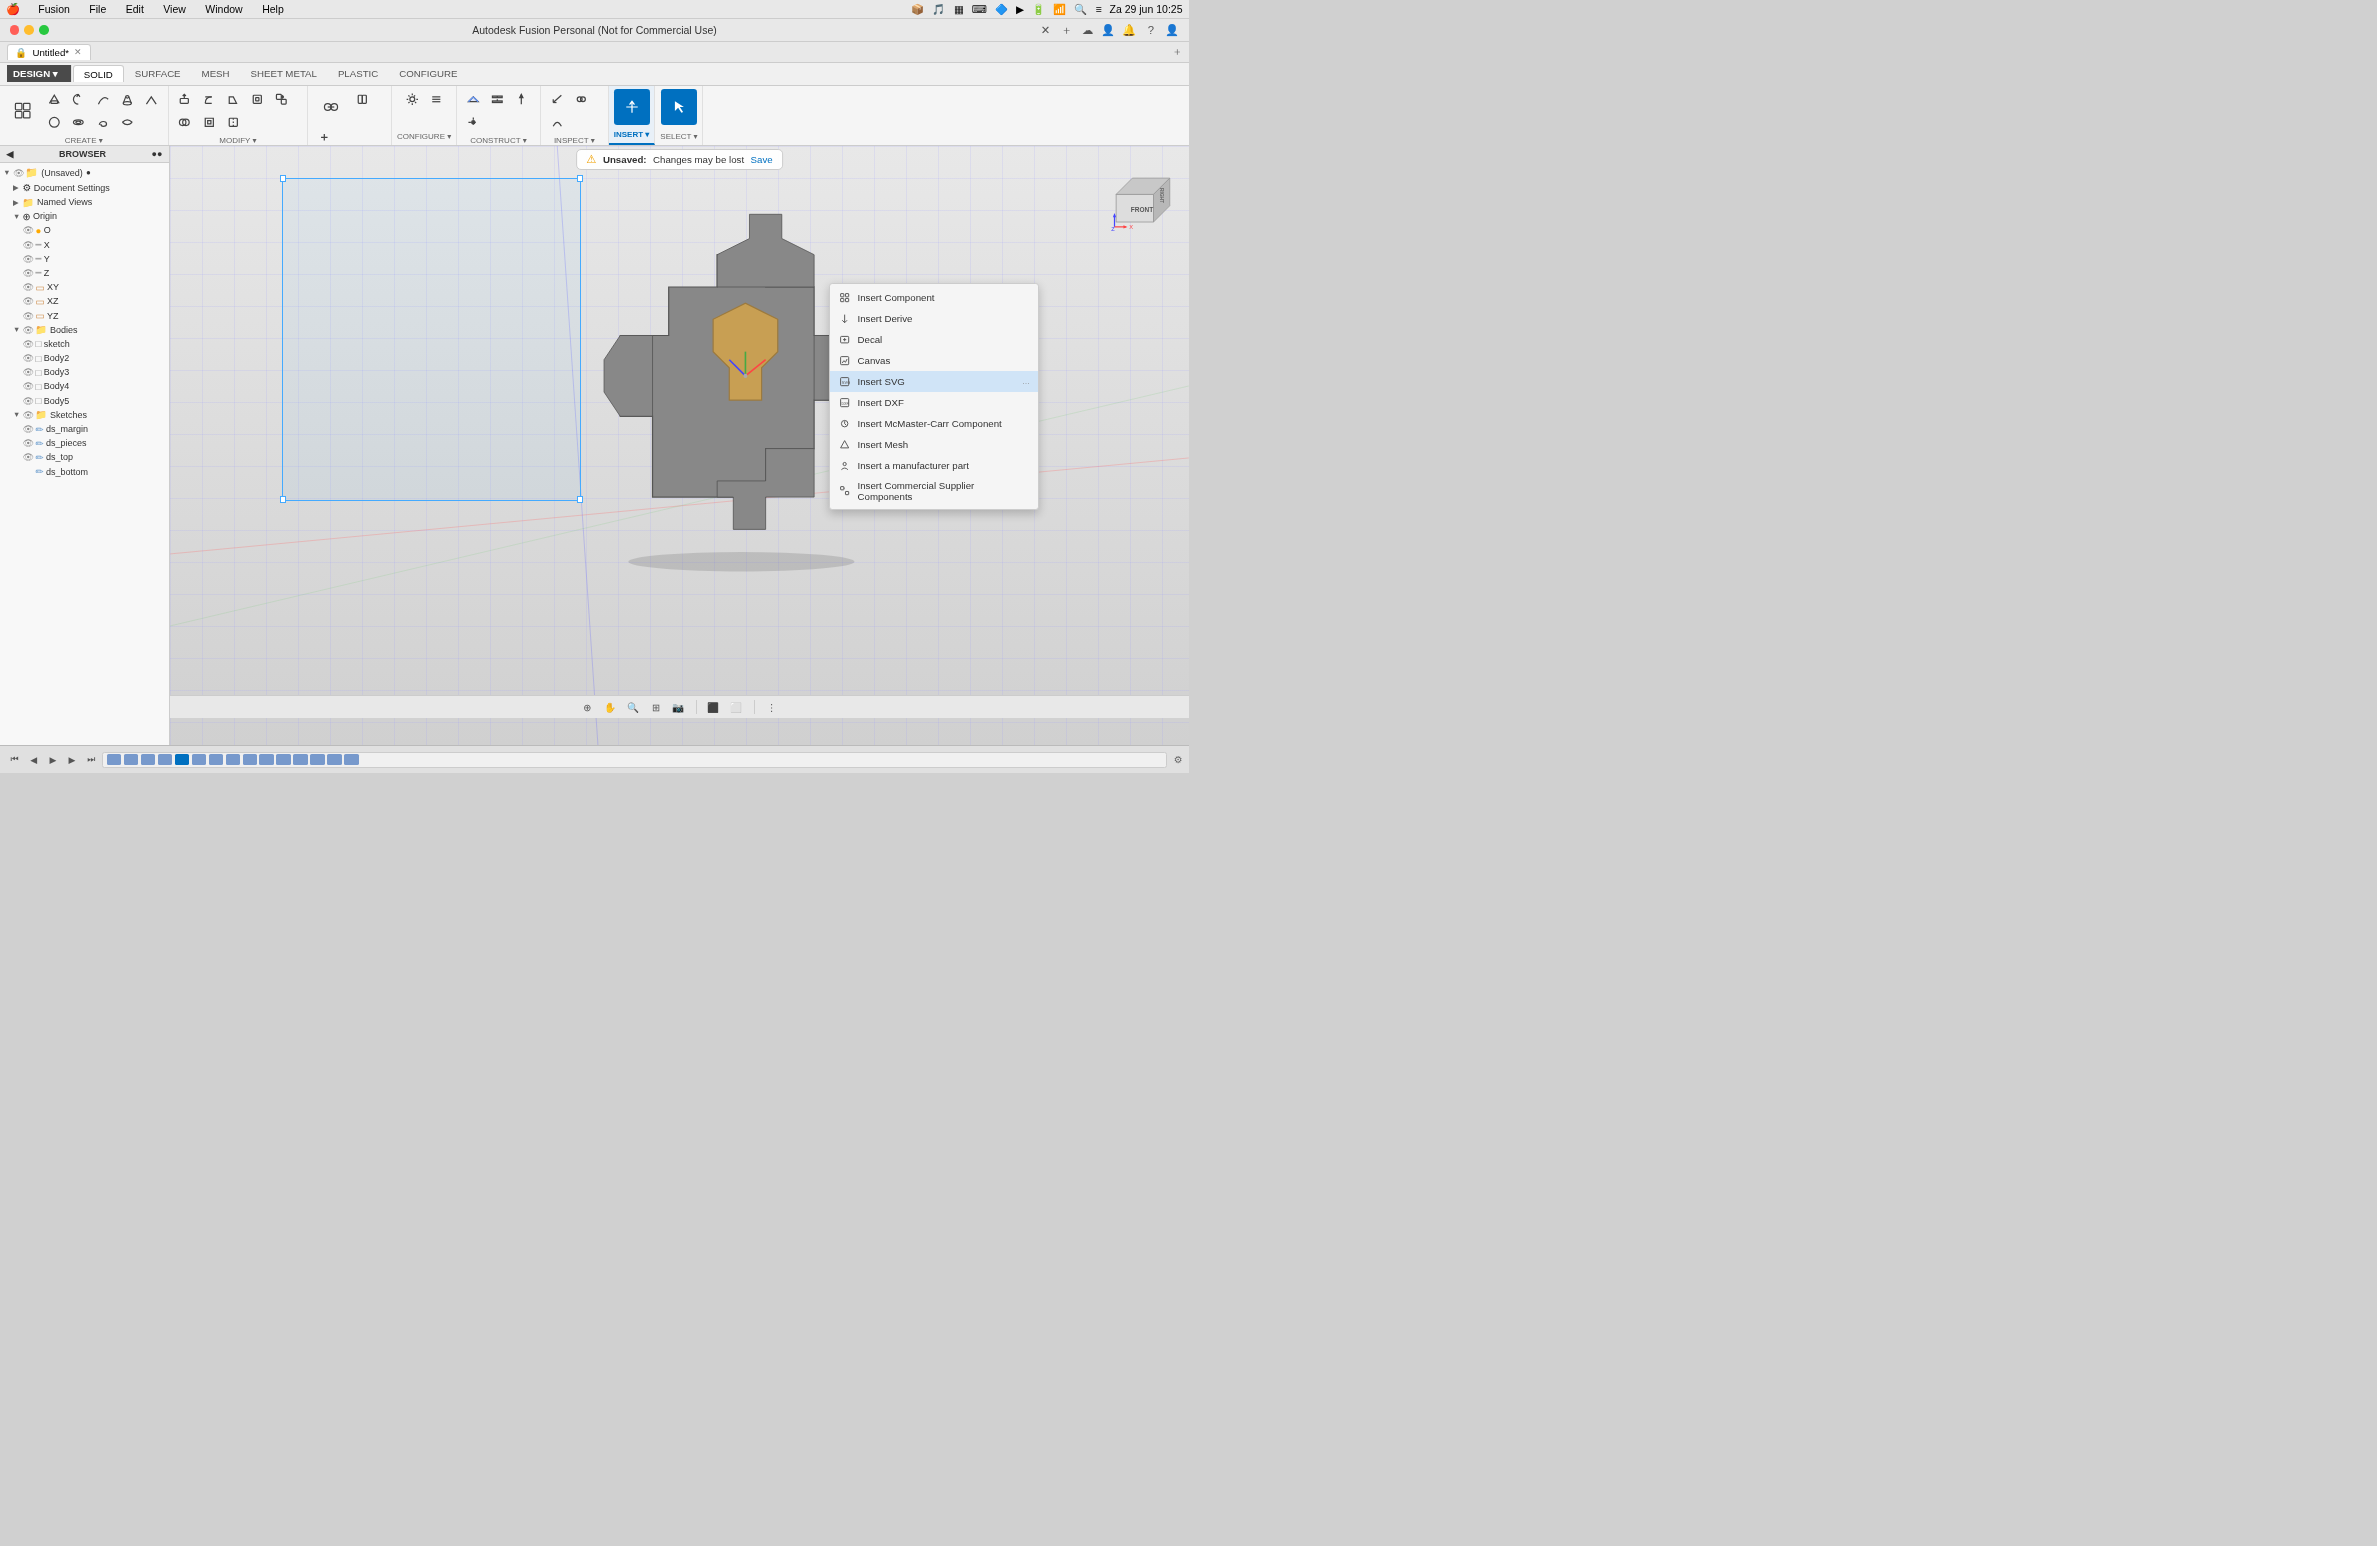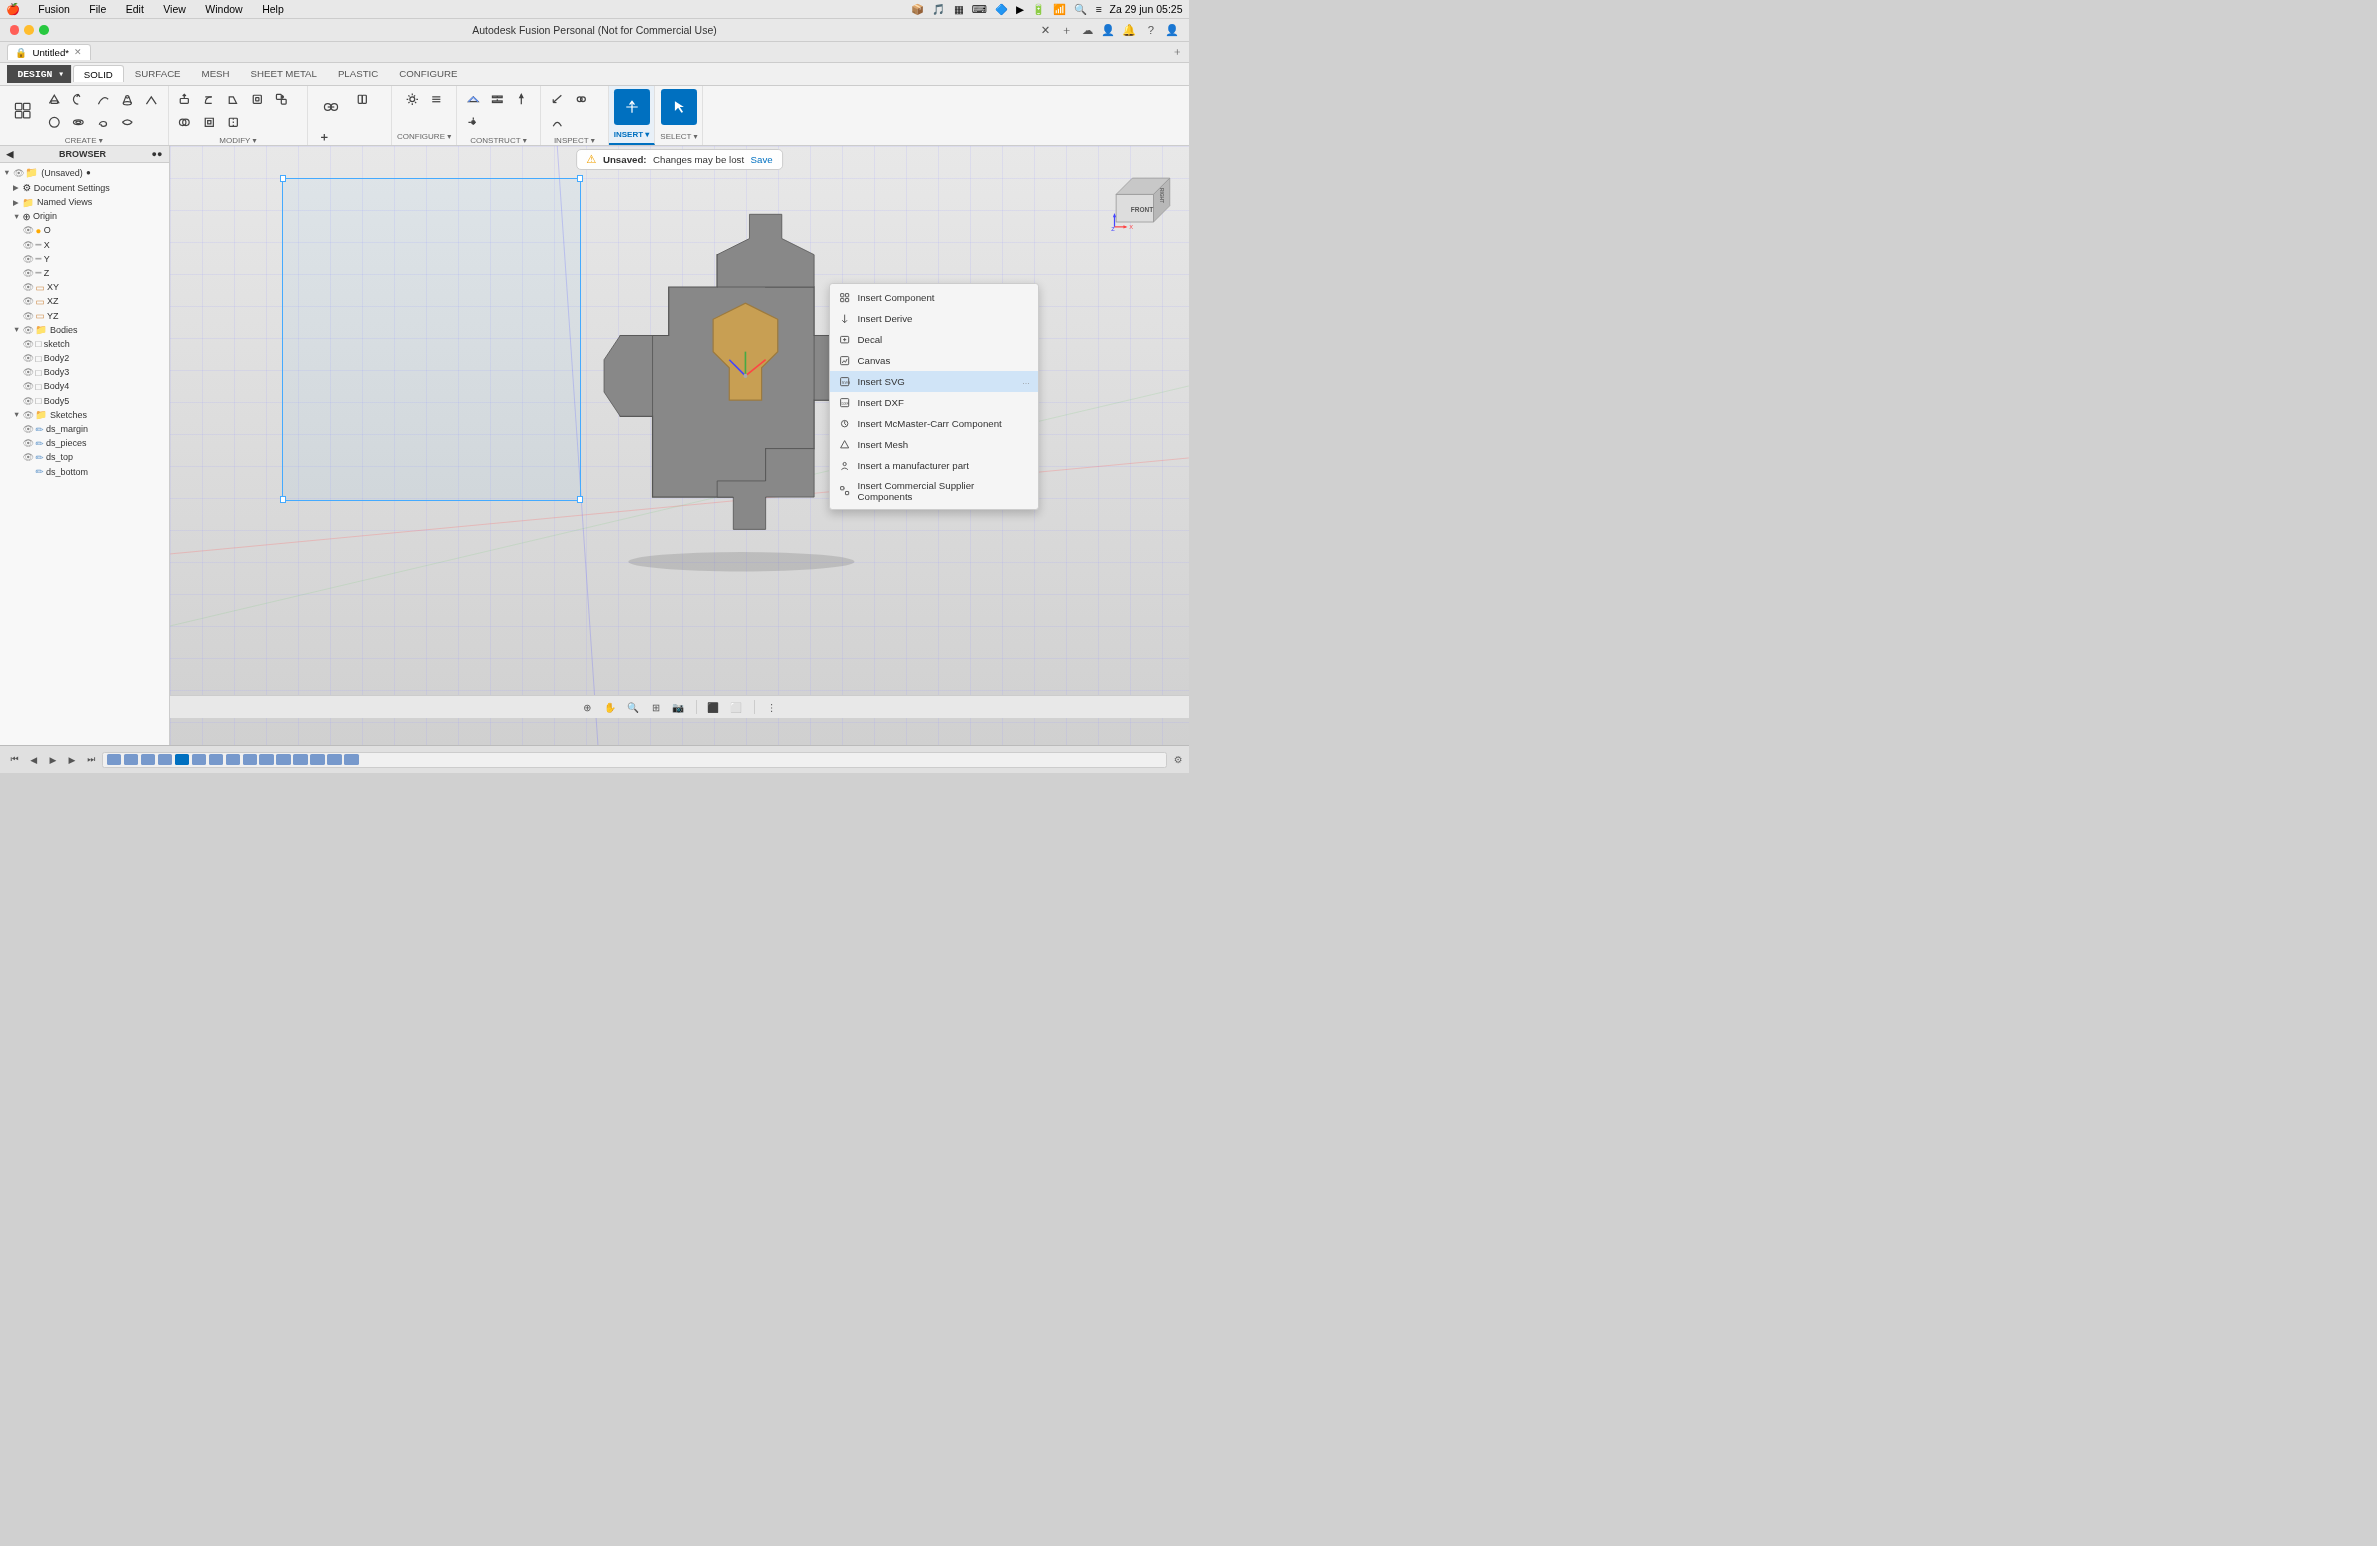--- a/index.html
+++ b/index.html
@@ -66,25 +66,24 @@
       border-bottom: 1.6px solid #ccc;
       display: flex;
       align-items: stretch;
       height: 60px;
       padding: 0;
       position: relative;
     }
     .ribbon-section {
       display: flex;
       flex-direction: column;
-      align-items: flex-end;
+      align-items: flex-start;
       padding: 3.2px 6.5px;
       border-right: 0.8px solid #e0e0e0;
       min-width: 49px;
-      font-family: Liberation Mono, monospace;
     }
     .ribbon-section.design-btn {
       background: #4a4a4a;
       color: white;
       min-width: 65px;
       justify-content: center;
       cursor: pointer;
     }
     .ribbon-tool-group { display: flex; flex-direction: column; align-items: center; gap: 1.6px; border-right: 0.8px solid #e0e0e0; padding: 1.6px 6.5px; }
     .ribbon-tool-group-label { font-size: 8px; color: #666; margin-top: auto; padding-top: 1.6px; }
@@ -294,21 +293,21 @@
     <span>📦</span>
     <span>🎵</span>
     <span>▦</span>
     <span>⌨</span>
     <span>🔷</span>
     <span>▶</span>
     <span>🔋</span>
     <span>📶</span>
     <span>🔍</span>
     <span>≡</span>
-    <span>Za 29 jun  05:25</span>
+    <span>Za 29 jun  10:25</span>
   </div>
 </div>
 
 <div class="window">
 
   <div class="window-titlebar">
     <div class="window-controls">
       <div class="wc wc-close"></div>
       <div class="wc wc-min"></div>
       <div class="wc wc-max"></div>

